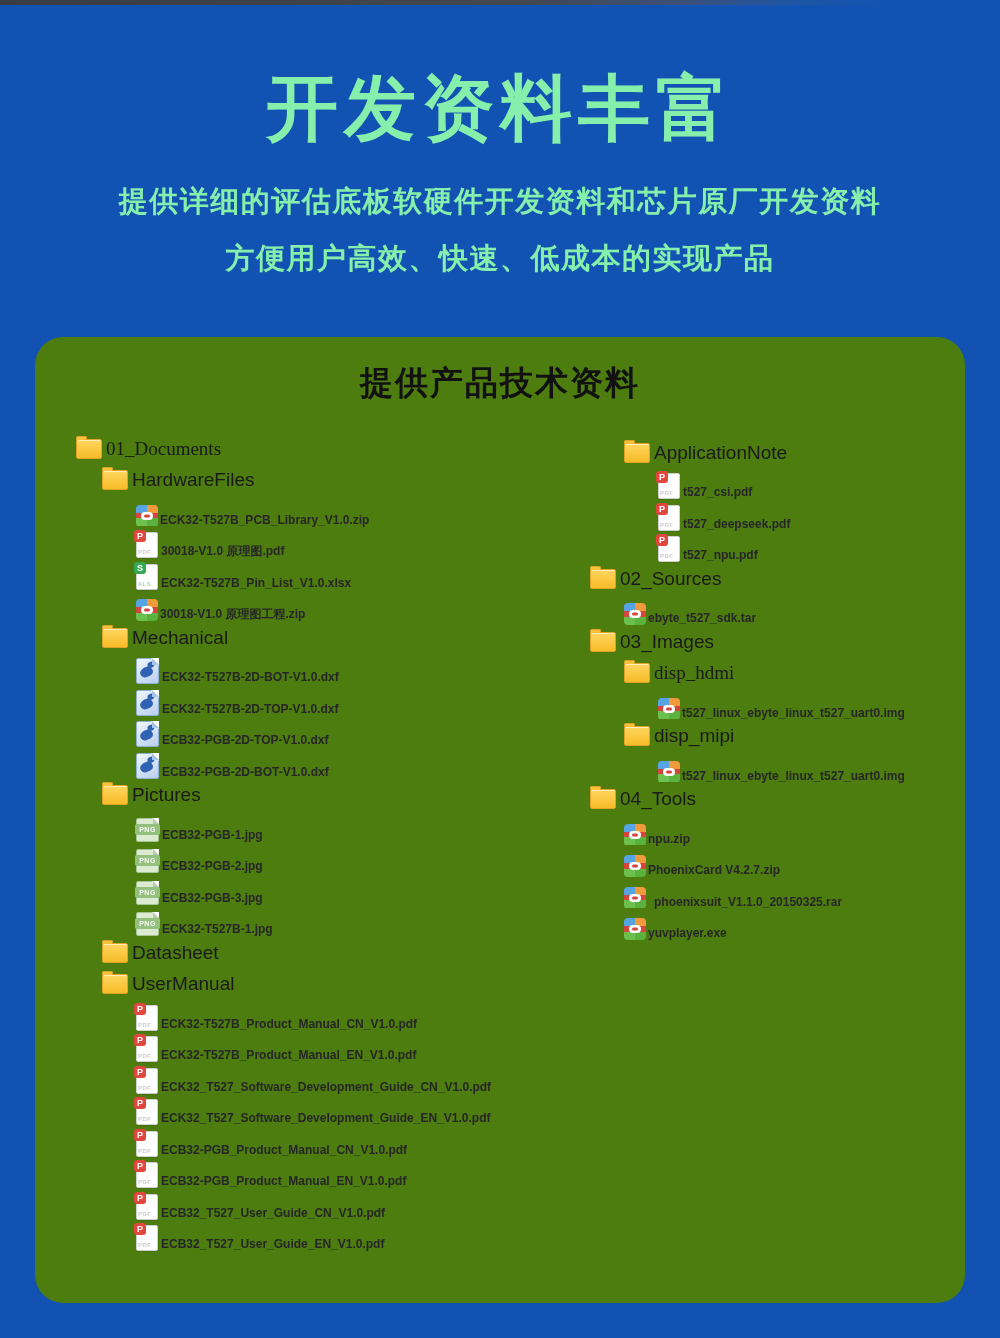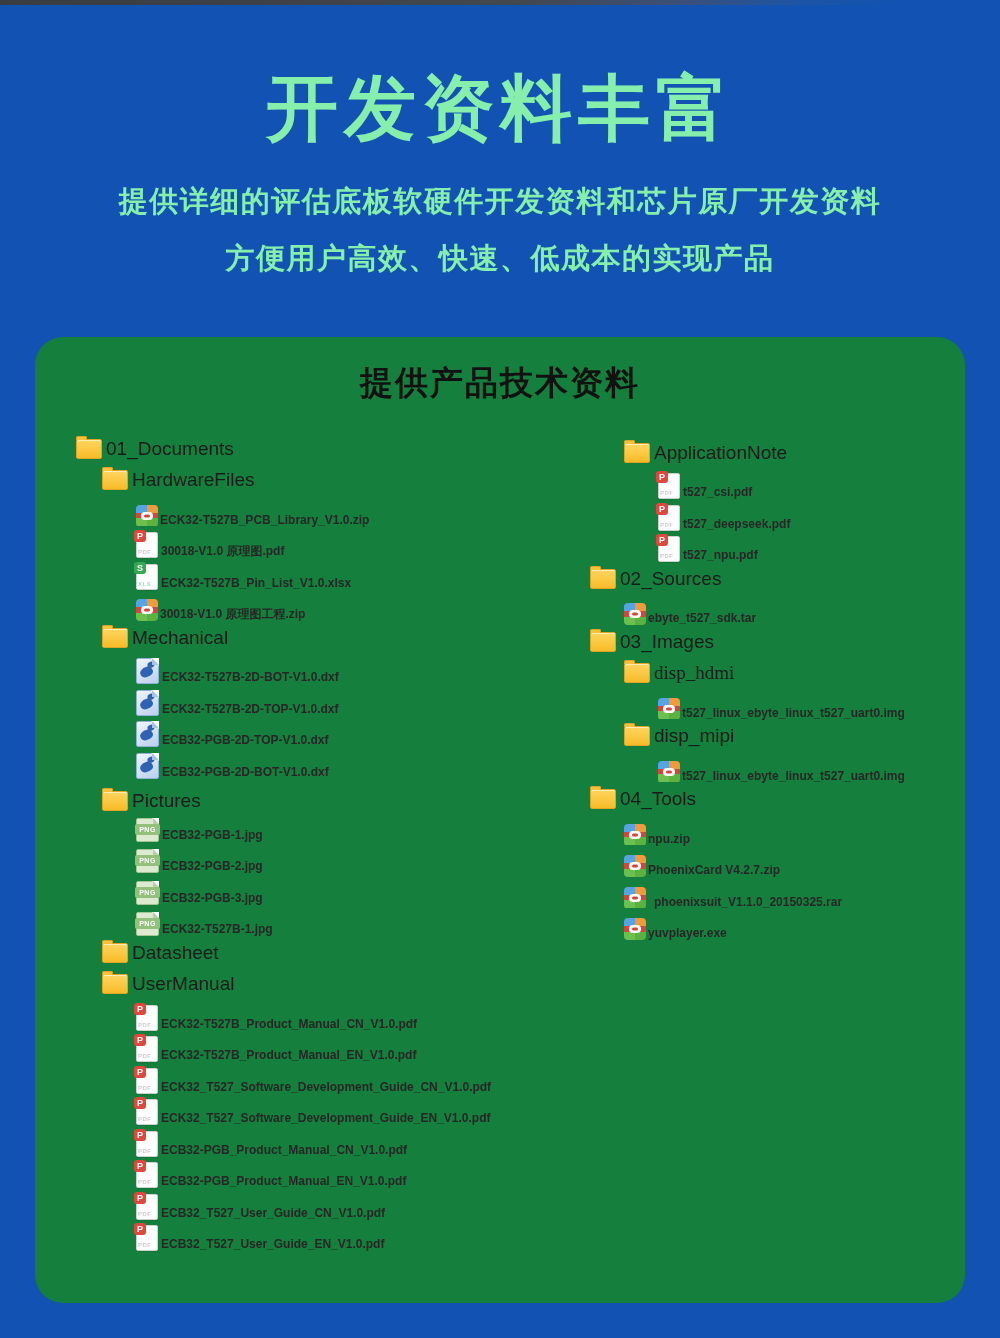--- a/index.html
+++ b/index.html
@@ -15,21 +15,21 @@
   .hero{position:absolute;top:5px;left:0;width:100%;text-align:center;color:#86efac;}
   .hero-title{
     margin:66px 0 0;font-size:72px;font-weight:900;letter-spacing:6px;line-height:1.05;
   }
   .hero-sub{
     margin:37px 30px 0;font-size:29px;font-weight:700;letter-spacing:1.5px;line-height:1.2;
   }
   .hero-sub2{margin-top:23px;}
   .card{
     position:absolute;left:35px;top:337px;width:930px;height:966px;
-    background:#15803d;border-radius:28px;
+    background:#4d7c0f;border-radius:28px;
   }
   .card-title{
     position:absolute;top:24px;left:0;width:100%;margin:0;text-align:center;
     font-size:33px;font-weight:700;color:#111111;letter-spacing:2px;
   }
   .tree-col{position:absolute;}
   .tree-left{left:33px;top:96px;width:515px;}
   .tree-right{left:555px;top:100px;width:375px;}
   .tree-row{display:flex;height:31.5px;box-sizing:border-box;}
   .row-folder{align-items:center;}
@@ -118,21 +118,21 @@
 
 <div class="hero">
   <h1 class="hero-title">开发资料丰富</h1>
   <p class="hero-sub">提供详细的评估底板软硬件开发资料和芯片原厂开发资料</p>
   <p class="hero-sub hero-sub2">方便用户高效、快速、低成本的实现产品</p>
 </div>
 
 <div class="card">
   <h2 class="card-title">提供产品技术资料</h2>
   <div class="tree-col tree-left" id="tree-left">
-      <div class="tree-row row-folder" style="padding-left: 8px;">
+      <div class="tree-row row-folder" style="padding-left: 8px; font-family: Liberation Serif, serif;">
         <span class="ic ic-folder"></span>
         <span class="row-label">01_Documents</span>
       </div>
       <div class="tree-row row-folder" style="padding-left: 34px;">
         <span class="ic ic-folder"></span>
         <span class="row-label">HardwareFiles</span>
       </div>
       <div class="tree-row row-file" style="padding-left: 68px;">
         <span class="ic ic-zip">
           <span class="zip-clasp"></span>
@@ -180,21 +180,21 @@
           <span class="dxf-glyph"></span>
         </span>
         <span class="row-label">ECB32-PGB-2D-TOP-V1.0.dxf</span>
       </div>
       <div class="tree-row row-file" style="padding-left: 68px;">
         <span class="ic ic-dxf">
           <span class="dxf-glyph"></span>
         </span>
         <span class="row-label">ECB32-PGB-2D-BOT-V1.0.dxf</span>
       </div>
-      <div class="tree-row row-folder" style="padding-left: 34px; align-items: flex-end;">
+      <div class="tree-row row-folder" style="padding-left: 34px;">
         <span class="ic ic-folder"></span>
         <span class="row-label">Pictures</span>
       </div>
       <div class="tree-row row-file" style="padding-left: 68px;">
         <span class="ic ic-png">
           <span class="png-ribbon">PNG</span>
         </span>
         <span class="row-label">ECB32-PGB-1.jpg</span>
       </div>
       <div class="tree-row row-file" style="padding-left: 68px;">

